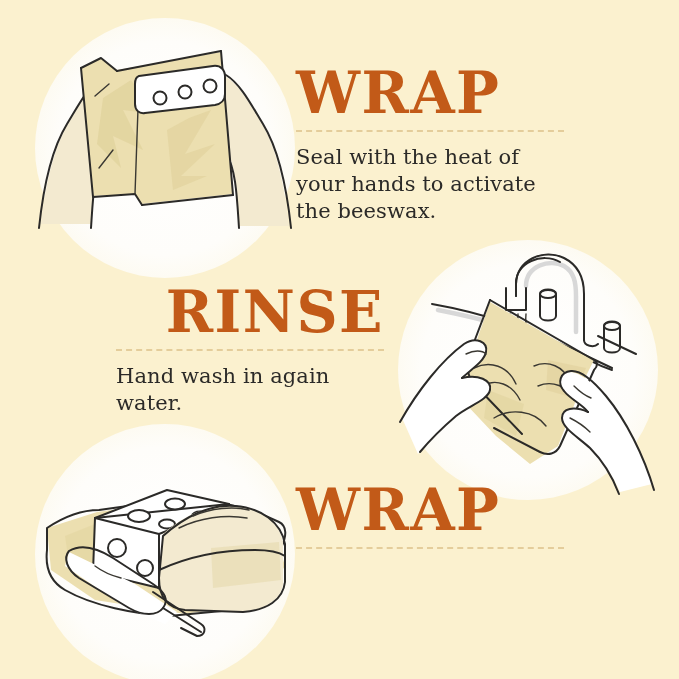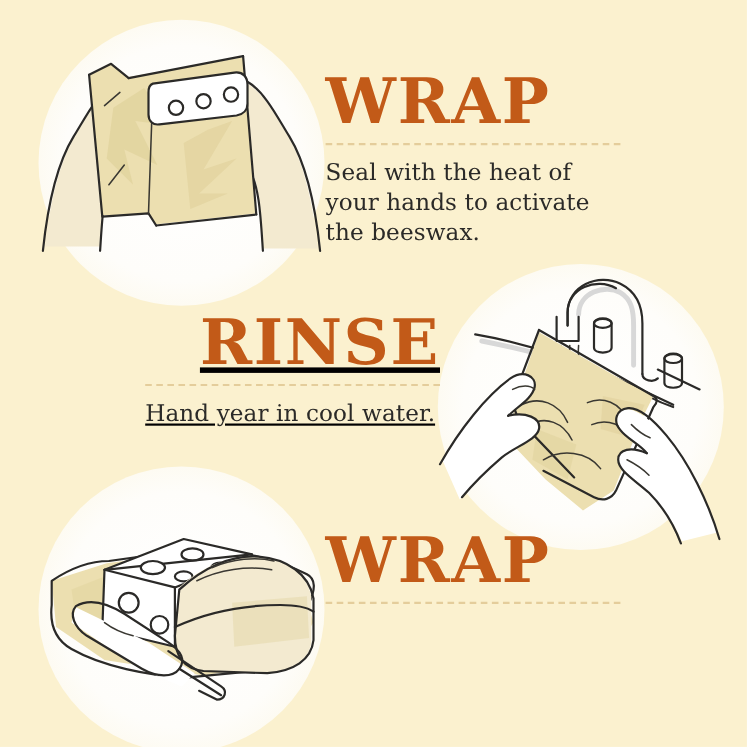--- a/index.html
+++ b/index.html
@@ -73,21 +73,21 @@
     line-height: 27px;
     margin: 12px 0 0 0;
     letter-spacing: 0.1px;
   }
 
   
   #step-wrap .illustration   { left: 35px;  top: 18px; }
   #step-wrap .textblock      { left: 296px; top: 63px;  width: 268px; }
 
   #step-rinse .illustration  { left: 398px; top: 240px; }
-  #step-rinse .textblock     { left: 132px; top: 282px; width: 268px; text-decoration: underline; }
+  #step-rinse .textblock     { left: 116px; top: 282px; width: 268px; }
   #step-rinse .step-title    { text-align: right; }
 
   #step-reuse .illustration  { left: 35px;  top: 424px; }
   #step-reuse .textblock     { left: 296px; top: 480px; width: 268px; }
 
   
   .ink   { fill: none; stroke: #2b2a28; stroke-width: 2; stroke-linecap: round; stroke-linejoin: round; }
   .ink-thin { fill: none; stroke: #3a3832; stroke-width: 1.4; stroke-linecap: round; stroke-linejoin: round; }
   .wax   { fill: #ecdfb0; }
   .wax-d { fill: #ddcd96; }
@@ -212,21 +212,21 @@
         <path class="ink" d="M190 172 C176 166 164 168 164 178 C164 188 180 197 192 208
                              C206 222 215 238 221 254"></path>
         <path class="ink-thin" d="M176 146 C182 152 188 156 193 158"></path>
         <path class="ink-thin" d="M172 178 C180 182 188 188 192 192"></path>
       </svg>
     </div>
 
     <div class="textblock">
       <h2 class="step-title">RINSE</h2>
       <div class="divider"></div>
-      <p class="step-desc">Hand year in cool water.</p>
+      <p class="step-desc">Hand wash in again water.</p>
     </div>
   </div>
 
   <div class="step" id="step-reuse">
 
     <div class="illustration">
       <div class="halo"></div>
       <svg viewBox="0 0 260 260">
 
         <path class="wax" d="M12 104 L62 88 L150 76 L236 96 L250 142 L226 178 L150 190 L60 176 L16 146 Z"></path>

